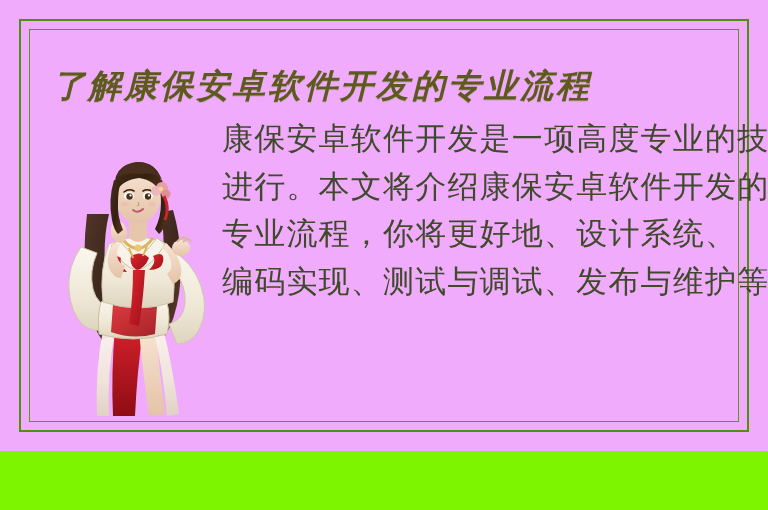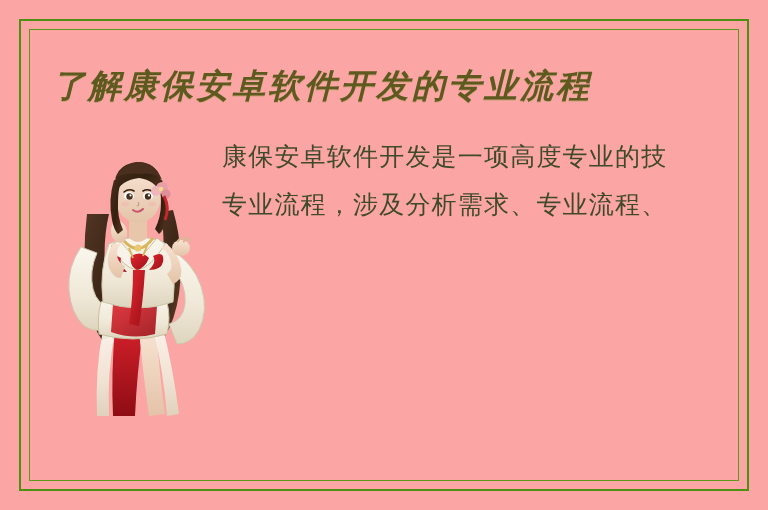--- a/index.html
+++ b/index.html
@@ -12,22 +12,22 @@
   }
 
   body {
     font-family: "DejaVu Sans", sans-serif;
     background: #7ef500;
   }
 
   #banner {
     position: relative;
     width: 768px;
-    height: 510px;
-    background: #fca5a5;
+    height: 451px;
+    background: #f0abfc;
     overflow: hidden;
   }
 
   
   .frame-outer {
     position: absolute;
     left: 19px;
     top: 19px;
     right: 19px;
     bottom: 19px;
@@ -57,25 +57,25 @@
     letter-spacing: 3px;
     color: #5e5a1f;
     white-space: nowrap;
     text-shadow: 0 1px 0 rgba(120,150,40,0.35);
   }
 
   
   .body-copy {
     position: absolute;
     left: 222px;
-    top: 133px;
+    top: 115px;
     width: 500px;
     color: #3f4a2a;
     font-family: Liberation Sans, sans-serif;
-    font-size: 25px;
+    font-size: 31px;
     line-height: 47.5px;
     letter-spacing: 1.2px;
     white-space: nowrap;
   }
   .body-copy .ln { display: block; }
 
   
   .figure {
     position: absolute;
     left: 57px;
@@ -185,16 +185,18 @@
         <circle cx="-6" cy="3" r="5" fill="#efb7bc"></circle>
         <circle cx="4" cy="6" r="4.5" fill="#e08e97"></circle>
         <circle cx="-1" cy="1" r="2.2" fill="#f6d98a"></circle>
         <path d="M2 8 q6 12 1 24" stroke="#c9262f" stroke-width="3" fill="none"></path>
       </g>
     </svg>
   </div>
 
   <div class="body-copy">
     <span class="ln">康保安卓软件开发是一项高度专业的技</span>
-    <span class="ln">专业流程，涉及分析需求、专业流程、</span>
+    <span class="ln">进行。本文将介绍康保安卓软件开发的</span>
+    <span class="ln">专业流程，你将更好地、设计系统、</span>
+    <span class="ln">编码实现、测试与调试、发布与维护等</span>
   </div>
 
 </div>
 
 </body></html>

